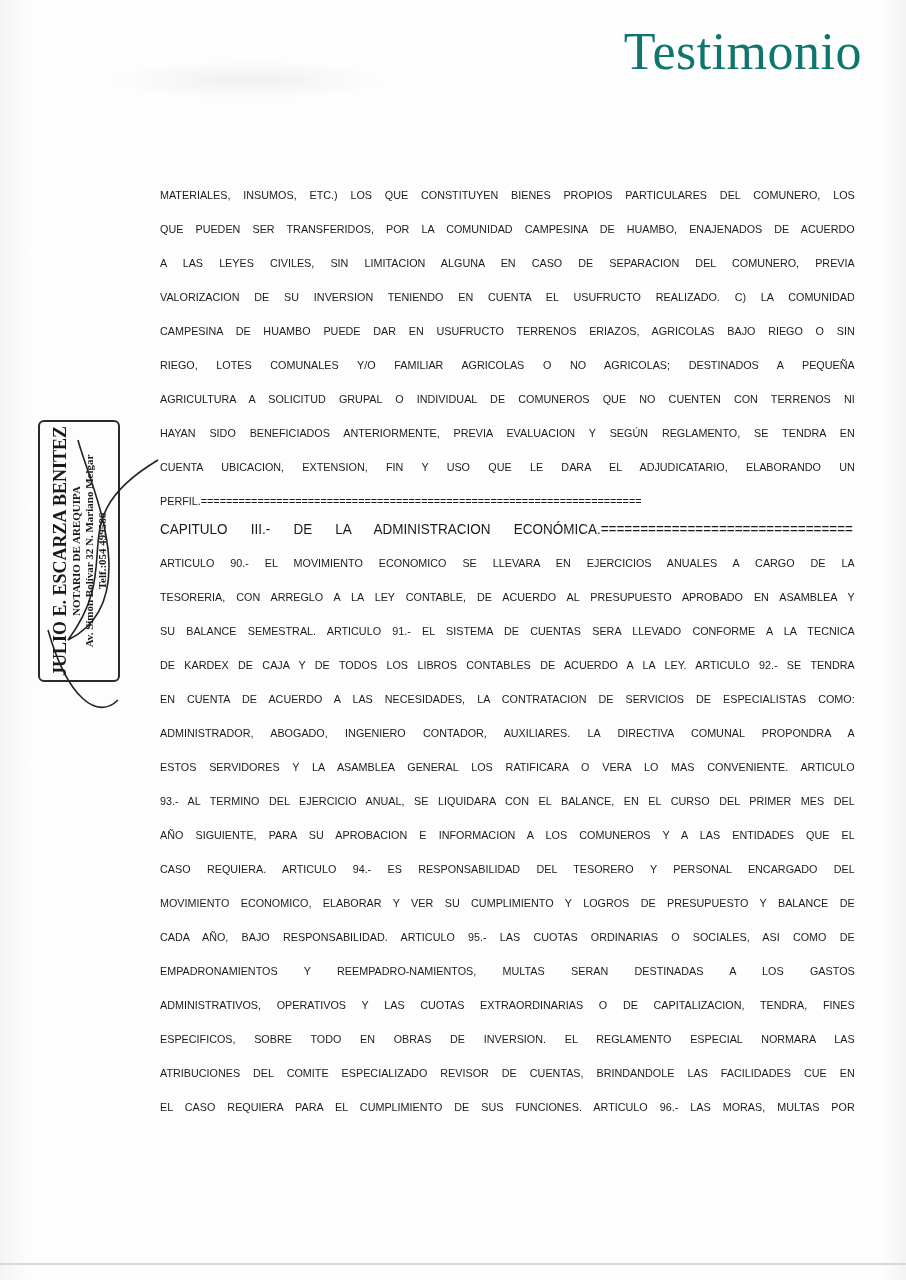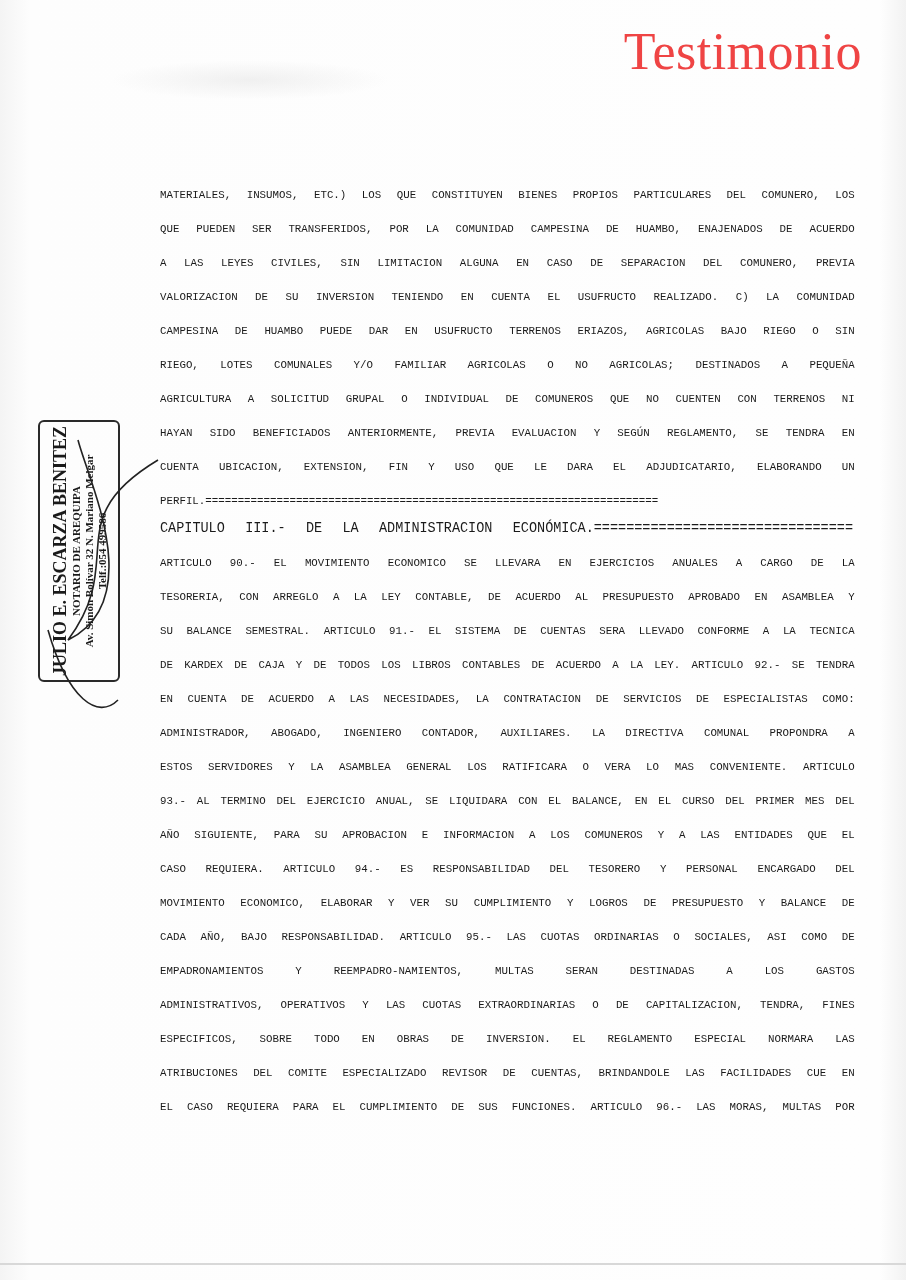--- a/index.html
+++ b/index.html
@@ -9,24 +9,24 @@
     font-family:"Liberation Sans", sans-serif;
     color:#1a1a1a;
   }
   .page-shade {
     position:absolute; left:0; top:0; width:906px; height:1280px;
     background: linear-gradient(90deg, #f4f4f4 0px, #fdfdfd 30px, #fefefe 880px, #f2f2f2 906px);
   }
   .header-title {
     position:absolute; right:44px; top:22px;
     font-family:"Liberation Serif", serif;
-    font-size:52px; color:#ef4444; letter-spacing:0.5px;
+    font-size:52px; color:#0f766e; letter-spacing:0.5px;
   }
   .body-text {
-    position:absolute; left:160px; top:183px; width:695px;font-family:Liberation Mono, monospace;
+    position:absolute; left:160px; top:183px; width:695px;
   }
   .line {
     height:34px; line-height:24px;
     font-size:11.6px;
     white-space:nowrap; overflow:hidden;
     text-align:justify; text-align-last:justify;
     transform-origin:left center;
     transform:scaleX(0.93);
     width:747px;
   }

